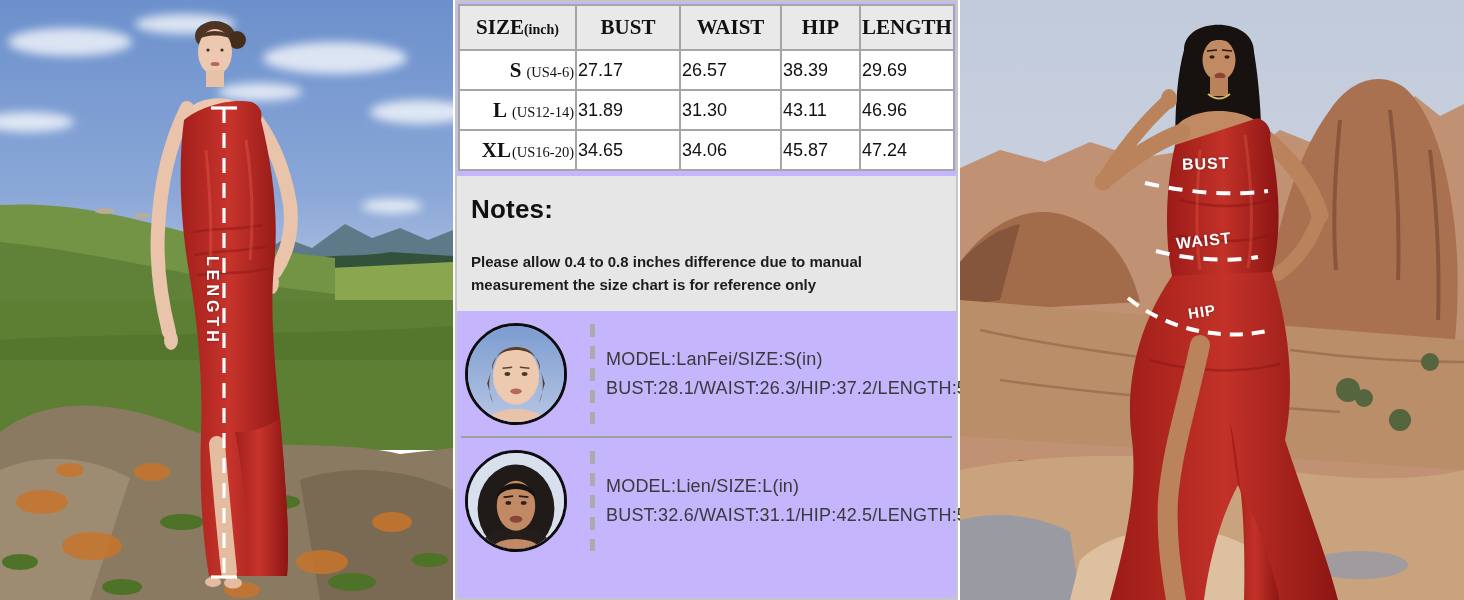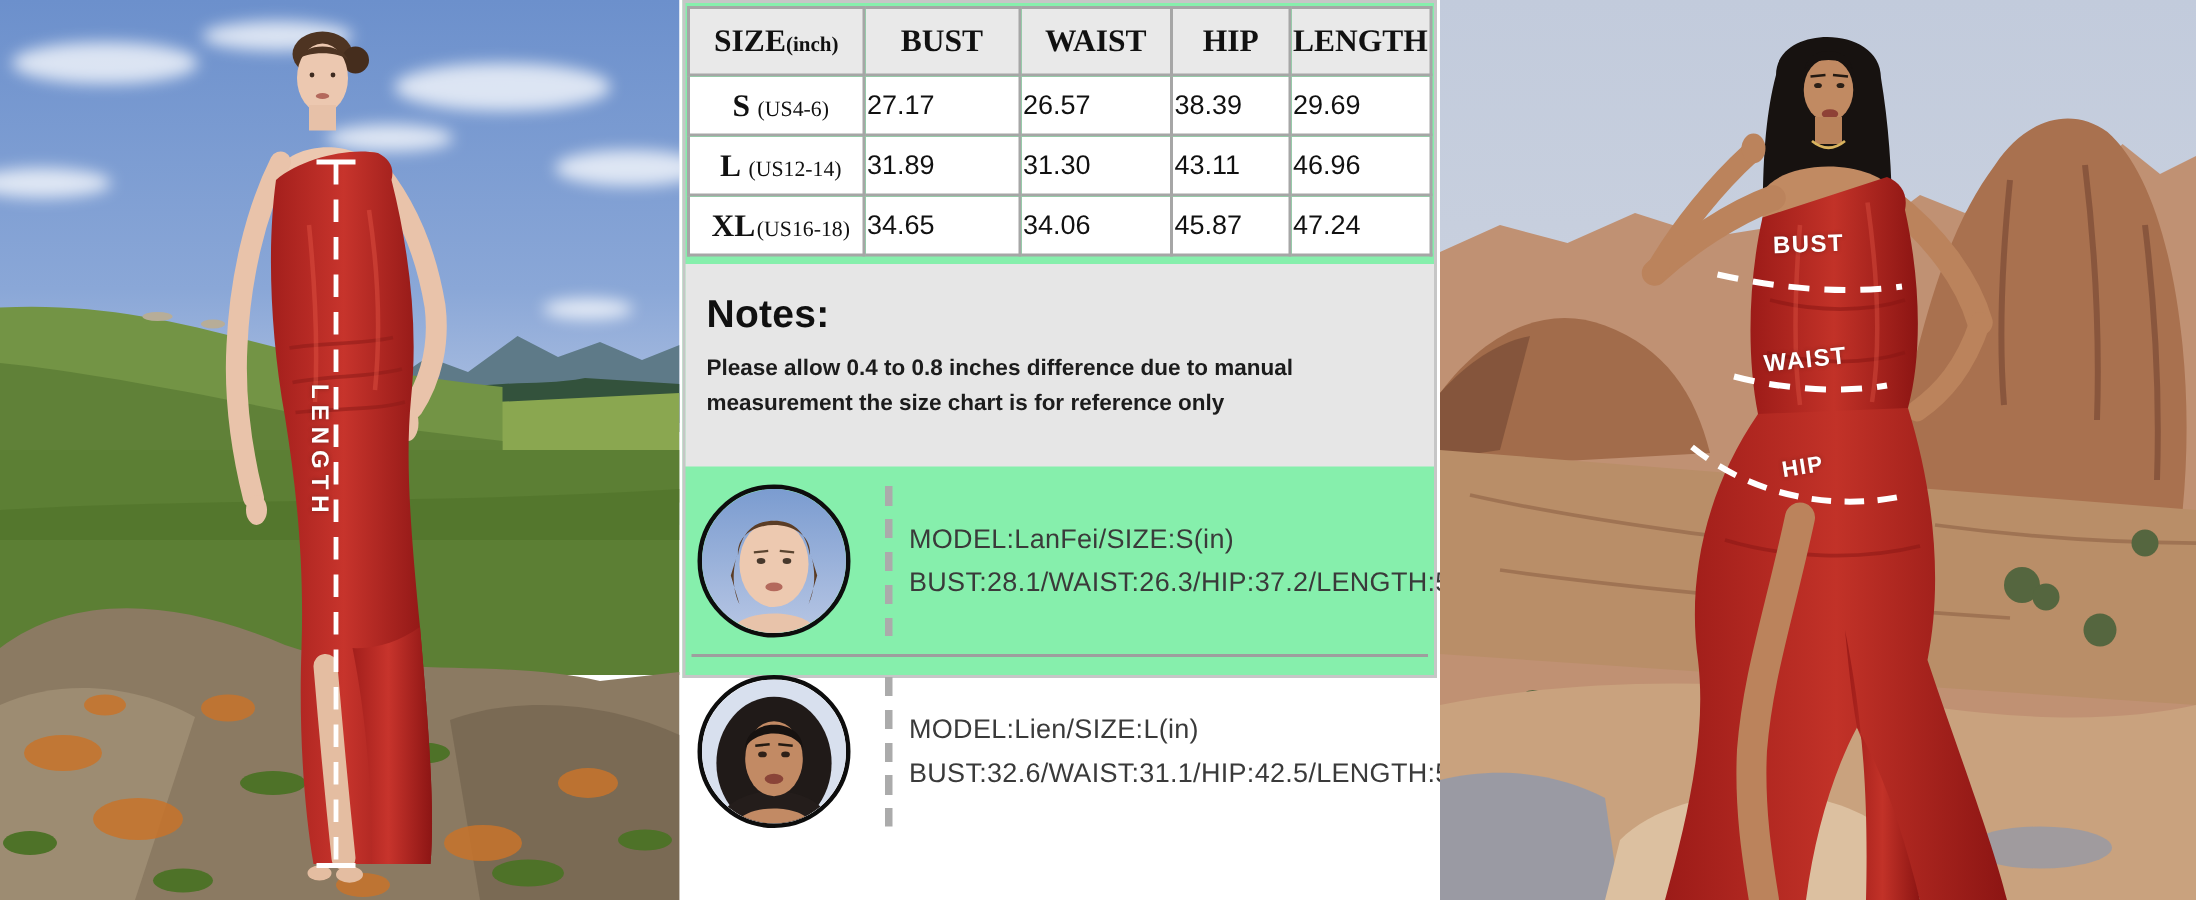--- a/index.html
+++ b/index.html
@@ -4,37 +4,37 @@
 <style>
   html,body{margin:0;padding:0;background:#fff;}
   .stage{position:relative;width:1464px;height:600px;background:#fff;overflow:hidden;
          font-family:"Liberation Sans",sans-serif;}
   .photo{position:absolute;top:0;height:600px;overflow:hidden;}
   .photo svg{display:block;}
   .photo-left{left:0;width:453px;}
   .photo-right{left:960px;width:504px;}
 
   
-  .panel{position:absolute;left:455px;top:0;width:503px;height:452px;background:#86efac;
+  .panel{position:absolute;left:455px;top:0;width:503px;height:600px;background:#c4b5fd;
          border:2px solid #c6c6c6;box-sizing:border-box;}
 
   table.size-chart{border-collapse:collapse;table-layout:fixed;width:495px;margin:2px auto 0;
                    border:2px solid #757575;}
   .size-chart th,.size-chart td{border:2px solid #a6a6a6;overflow:hidden;white-space:nowrap;}
   .size-chart thead th{background:#e9e9e9;height:41px;font-family:"Liberation Serif",serif;
                        font-weight:bold;font-size:21px;color:#111;text-align:center;}
   .size-chart thead th .unit{font-size:14px;font-weight:bold;}
   .size-chart tbody td{background:#fff;height:36px;text-align:left;font-size:18px;color:#111;}
-  .size-chart td.szcell{text-align:center;padding-left:7px;font-family:"Liberation Serif",serif;}
+  .size-chart td.szcell{text-align:right;padding-left:7px;font-family:"Liberation Serif",serif;}
   .szcell .sz{font-weight:bold;font-size:21px;}
   .szcell .us{font-size:14.5px;margin-left:5px;}
 
   .notes{margin-top:5px;background:#e6e6e6;height:135px;box-sizing:border-box;
          padding:18px 22px 0 14px;}
-  .notes h2{margin:0 0 10px 0;font-size:26px;color:#101010;letter-spacing:.2px;}
+  .notes h2{margin:0 0 26px 0;font-size:26px;color:#101010;letter-spacing:.2px;}
   .notes p{margin:0;font-size:15px;line-height:1.5;color:#1c1c1c;font-weight:bold;}
 
   .model-row{display:flex;align-items:center;height:125px;padding:0 10px 0 8px;}
   .avatar{width:96px;height:96px;border-radius:50%;border:3px solid #0d0d0d;overflow:hidden;
           flex:0 0 auto;}
   .dashbar{width:5px;height:100px;margin:0 11px 0 23px;flex:0 0 auto;
            background:repeating-linear-gradient(180deg,#ababab 0 13px,transparent 13px 22px);}
   .model-text{display:flex;flex-direction:column;gap:8px;}
   .model-text .line{font-size:18px;color:#3a3a3a;letter-spacing:.2px;}
   .sec-divider{border:none;border-top:2px solid #9e9e9e;margin:0 4px;}
@@ -181,21 +181,21 @@
           <td>29.69</td>
         </tr>
         <tr>
           <td class="szcell"><span class="sz">L</span><span class="us">(US12-14)</span></td>
           <td>31.89</td>
           <td>31.30</td>
           <td>43.11</td>
           <td>46.96</td>
         </tr>
         <tr>
-          <td class="szcell"><span class="sz">XL</span><span class="us" style="margin-left:1px">(US16-18)</span></td>
+          <td class="szcell"><span class="sz">XL</span><span class="us" style="margin-left:1px">(US16-20)</span></td>
           <td>34.65</td>
           <td>34.06</td>
           <td>45.87</td>
           <td>47.24</td>
         </tr>
       </tbody>
     </table>
 
     <div class="notes">
       <h2>Notes:</h2>

